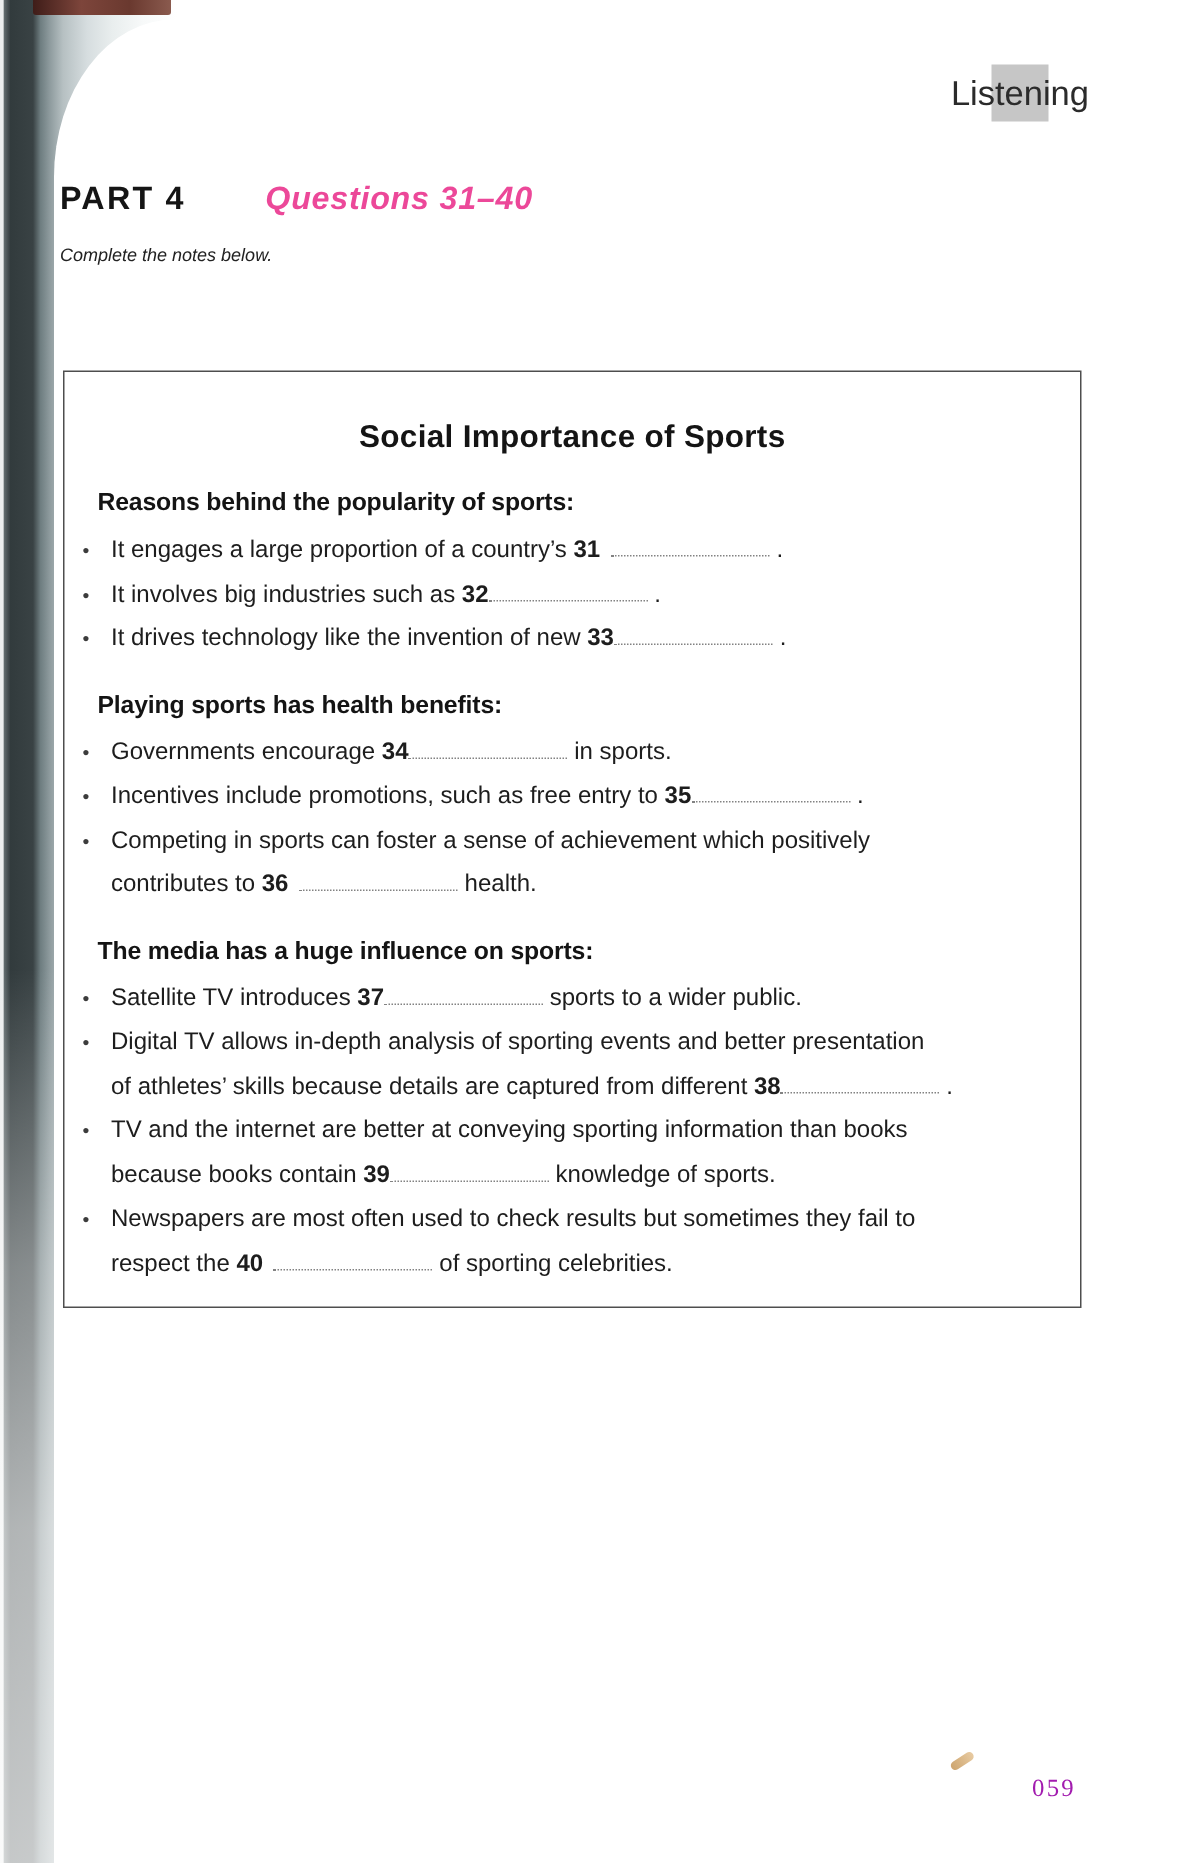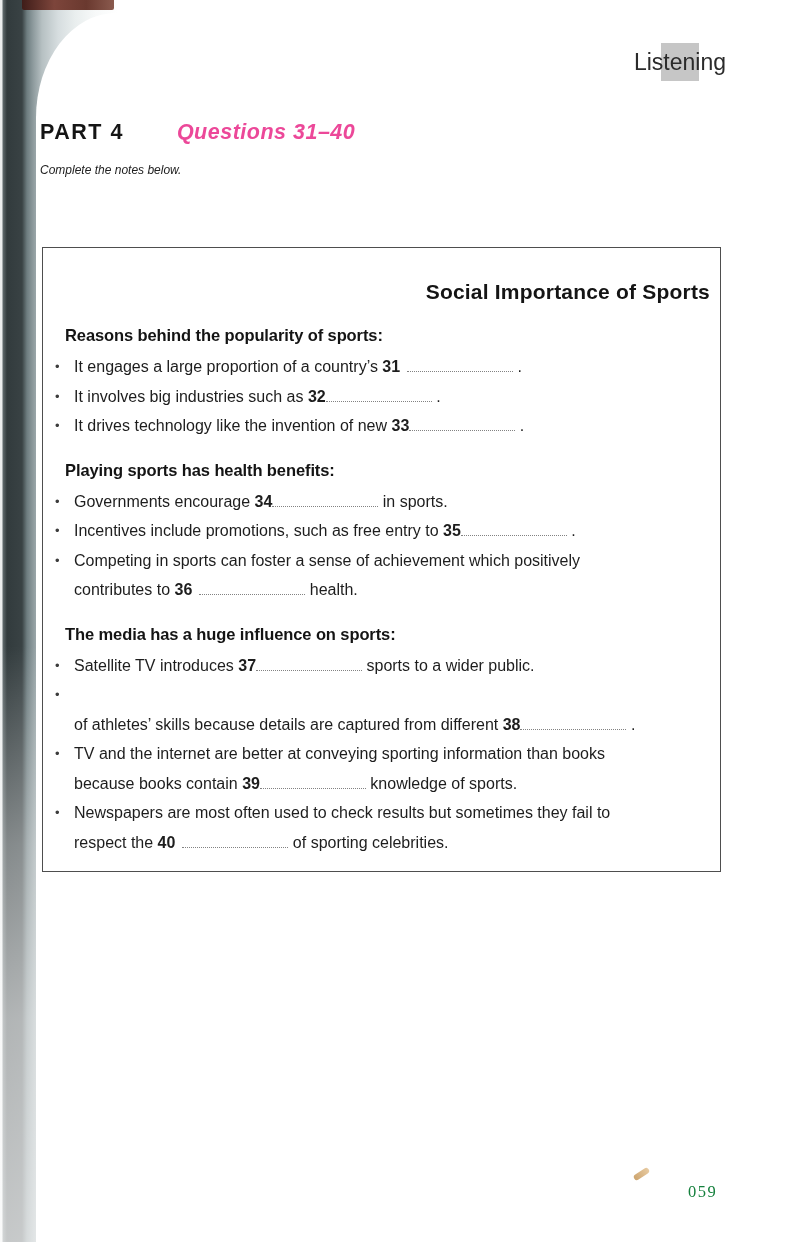--- a/index.html
+++ b/index.html
@@ -41,36 +41,36 @@
   .instr{position:absolute;left:40px;font-size:12px;font-style:italic;color:#222;white-space:nowrap;}
   .i1{top:163px;}
   .i2{top:205px;}
   .i2 strong{font-weight:bold;}
 
   .notes-box{
     position:absolute;left:42px;top:247px;width:679px;height:625px;
     border:1.5px solid #4e4e4e;box-sizing:border-box;
     padding:30px 10px 0 10px;background:transparent;
   }
-  .box-title{font-size:21px;font-weight:bold;text-align:right;line-height:28px;color:#141414;letter-spacing:.2px;}
+  .box-title{font-size:21px;font-weight:bold;text-align:center;line-height:28px;color:#141414;letter-spacing:.2px;}
   .section-heading{font-size:16.5px;font-weight:bold;margin:14px 12px 2px;line-height:30px;letter-spacing:-.1px;color:#141414;}
   .bullet-row{display:flex;line-height:29.5px;font-size:16px;color:#1d1d1d;}
   .bullet-marker{flex:0 0 21px;font-size:13px;color:#3c3c3c;text-indent:2px;}
   .bullet-body{flex:1;}
   .bullet-body strong{font-weight:bold;}
   .blank{display:inline-block;width:106px;height:.78em;border-bottom:1.5px dotted #828282;}
   .gap{display:inline-block;width:7px;}
 
   .pencil{
     position:absolute;left:633px;top:1171px;width:17px;height:6px;border-radius:3px;
     background:linear-gradient(90deg,#cda56f,#e8cba2);transform:rotate(-33deg);
   }
   .pageno{
     position:absolute;left:688px;top:1182px;
-    font-family:"Liberation Serif", serif;font-size:16.5px;letter-spacing:1.5px;color:#15803d;
+    font-family:"Liberation Serif", serif;font-size:16.5px;letter-spacing:1.5px;color:#a21caf;
   }
 </style>
 </head>
 <body>
 
 <div>
   <div class="spine"></div>
   <div class="page"></div>
   <div class="cover-edge"></div>
 
@@ -117,21 +117,21 @@
             <span class="bullet-marker">•</span>
             <div class="bullet-body"><span>Competing in sports can foster a sense of achievement which positively</span><br><span>contributes to </span><strong>36</strong><span class="gap"></span><span class="blank"></span><span> health.</span></div>
           </div>
           <div class="section-heading">The media has a huge influence on sports:</div>
           <div class="bullet-row">
             <span class="bullet-marker">•</span>
             <div class="bullet-body"><span>Satellite TV introduces </span><strong>37</strong><span class="blank"></span><span> sports to a wider public.</span></div>
           </div>
           <div class="bullet-row">
             <span class="bullet-marker">•</span>
-            <div class="bullet-body"><br><span>of athletes’ skills because details are captured from different </span><strong>38</strong><span class="blank"></span><span> .</span></div>
+            <div class="bullet-body"><span>Digital TV allows in-depth analysis of sporting events and better presentation</span><br><span>of athletes’ skills because details are captured from different </span><strong>38</strong><span class="blank"></span><span> .</span></div>
           </div>
           <div class="bullet-row">
             <span class="bullet-marker">•</span>
             <div class="bullet-body"><span>TV and the internet are better at conveying sporting information than books</span><br><span>because books contain </span><strong>39</strong><span class="blank"></span><span> knowledge of sports.</span></div>
           </div>
           <div class="bullet-row">
             <span class="bullet-marker">•</span>
             <div class="bullet-body"><span>Newspapers are most often used to check results but sometimes they fail to</span><br><span>respect the </span><strong>40</strong><span class="gap"></span><span class="blank"></span><span> of sporting celebrities.</span></div>
           </div>
         </div>

